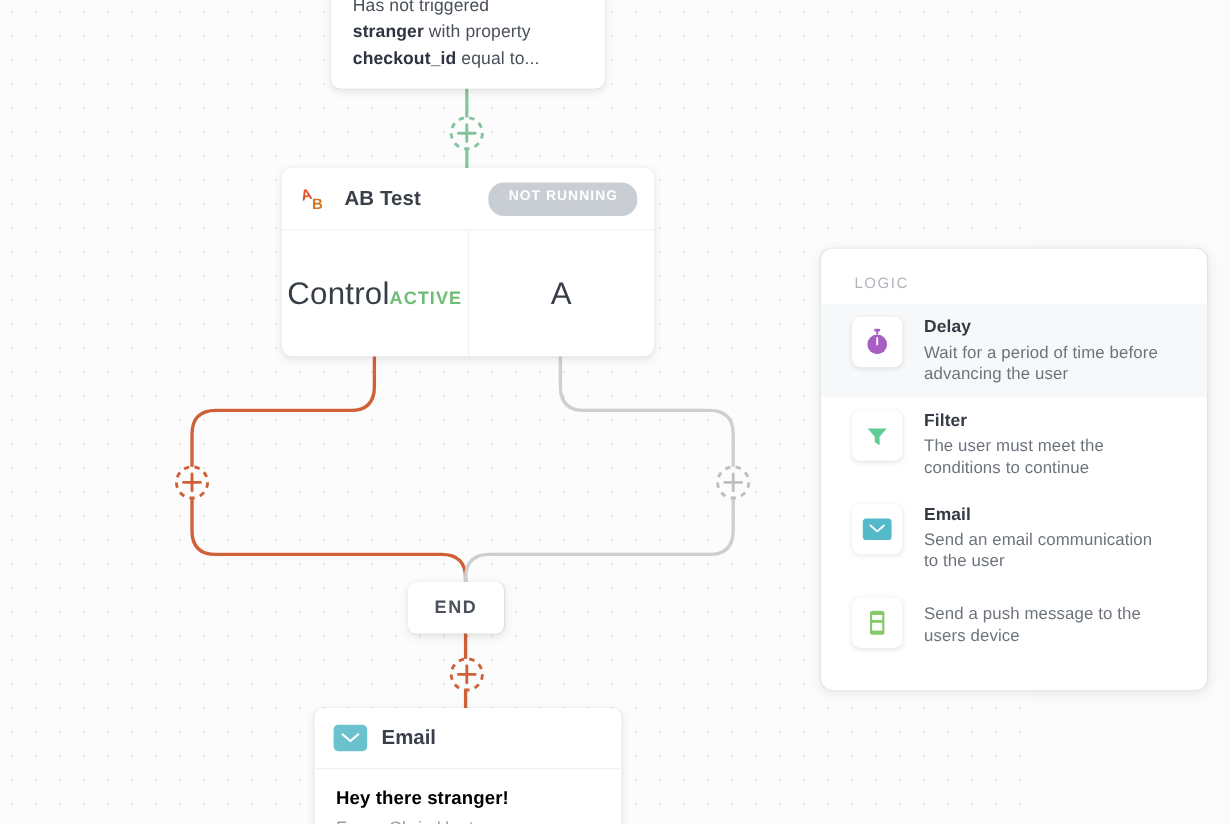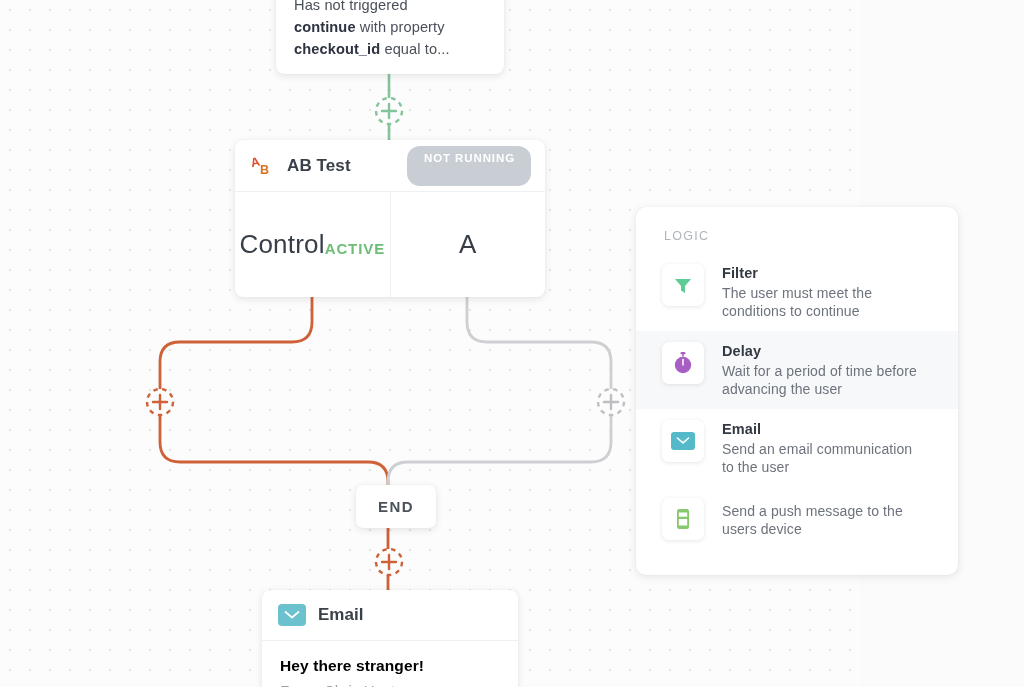--- a/index.html
+++ b/index.html
@@ -45,37 +45,37 @@
     padding: 0 14px 0 16px; border-bottom: 1px solid #eef0f2;
   }
   #ab-icon { width: 26px; height: 24px; flex: 0 0 auto; margin-right: 10px; }
   #abtest-title {
     font-size: 17px; font-weight: 700; color: #3a4049; letter-spacing: .1px;
   }
   #status-badge {
     margin-left: auto;
     background: #c9ced4; color: #ffffff;
     font-size: 11.5px; font-weight: 700; letter-spacing: .9px;
-    padding: 6px 16px 22px 17px; border-radius: 13px; white-space: nowrap;
+    padding: 6px 16px 10px 17px; border-radius: 13px; white-space: nowrap;
   }
   #variant-row { display: flex; height: 105px; }
   .variant {
     flex: 1 1 0; display: flex; flex-direction: row;
     align-items: center; justify-content: center;
   }
   .variant + .variant { border-left: 1px solid #eef0f2; }
   .variant-name { font-size: 26px; color: #383e48; letter-spacing: .2px; }
   .variant-state {
     margin-top: 8px; font-size: 15px; font-weight: 700;
     letter-spacing: .9px; color: #6dbd74;
   }
 
   
   #end-node {
-    left: 356px; top: 485px; width: 80px; height: 43px;
+    left: 340px; top: 485px; width: 80px; height: 43px;
     border-radius: 7px; display: flex; align-items: center; justify-content: center;
   }
   #end-label {
     font-size: 15px; font-weight: 700; color: #4c525b; letter-spacing: 1.4px;
   }
 
   
   #email-card { left: 262px; top: 590px; width: 256px; height: 140px; }
   #email-card-header {
     height: 51px; display: flex; align-items: center;
@@ -90,21 +90,21 @@
   #email-card-body { padding: 16px 18px 0 18px; }
   #email-subject {
     font-size: 15.5px; font-weight: 700; color: #000000; letter-spacing: .1px;
   }
   #email-from {
     margin-top: 7px; font-size: 15px; color: #9aa0a8; letter-spacing: .1px;
   }
 
   
   #palette {
-    position: absolute; left: 636px; top: 207px; width: 322px; height: 368px;
+    position: absolute; left: 684px; top: 207px; width: 322px; height: 368px;
     background: #ffffff; border-radius: 10px;
     box-shadow: 0 2px 9px rgba(60,64,80,0.12), 0 0 1px rgba(60,64,80,0.12);
     padding: 22px 0 0 0;
   }
   .palette-section-title {
     font-size: 12.5px; letter-spacing: 1.3px; color: #b0b5bc;
     padding: 0 0 10px 28px;
   }
   .palette-section-title.actions { padding-top: 16px; }
   .palette-item {
@@ -156,21 +156,21 @@
     </g>
     <g>
       <circle cx="389" cy="562" r="13" fill="#fcfcfc" stroke="#ce6137" stroke-width="2.4" stroke-dasharray="4.5 4.5"></circle>
       <path d="M389,555 L389,569 M382,562 L396,562" stroke="#ce6137" stroke-width="2.4" stroke-linecap="round"></path>
     </g>
   </svg>
 
   <div class="card" id="trigger-card">
     <div id="trigger-text">
       <span>Has not triggered</span><br>
-      <b>continue</b><span> with property</span><br>
+      <b>stranger</b><span> with property</span><br>
       <b>checkout_id</b><span> equal to...</span>
     </div>
   </div>
 
   <div class="card" id="abtest-card">
     <div id="abtest-header">
       <svg id="ab-icon" viewBox="0 0 26 24">
         <text x="0" y="12" font-family="Liberation Sans, sans-serif" font-size="12.5" font-weight="700" fill="#e24f2a" transform="rotate(-13 6 9)">A</text>
         <text x="9" y="20" font-family="Liberation Sans, sans-serif" font-size="12.5" font-weight="700" fill="#d8741f">B</text>
       </svg>
@@ -204,47 +204,47 @@
     <div id="email-card-body">
       <div id="email-subject">Hey there stranger!</div>
       <div id="email-from">From: Chris Hexton</div>
     </div>
   </div>
 
   <div id="palette">
 
     <div class="palette-section-title">LOGIC</div>
 
-    <div class="palette-item">
-      <span class="item-tile">
-        <svg width="22" height="22" viewBox="0 0 22 22">
-          <path d="M3,5 L19,5 L13,12 L13,19 L9,16.5 L9,12 Z" fill="#5fcc96"></path>
-        </svg>
-      </span>
-      <div class="item-text">
-        <div class="item-title">Filter</div>
-        <div class="item-desc">The user must meet the conditions to continue</div>
-      </div>
-    </div>
-
     <div class="palette-item highlighted">
       <span class="item-tile">
         <svg width="22" height="24" viewBox="0 0 22 24">
           <rect x="8.5" y="1" width="5" height="2.2" rx="1" fill="#a85fc4"></rect>
           <rect x="10.2" y="2.6" width="1.6" height="3" fill="#a85fc4"></rect>
           <circle cx="11" cy="14" r="8.2" fill="#a85fc4"></circle>
           <path d="M11,8.6 L11,14" stroke="#ffffff" stroke-width="1.5" stroke-linecap="round"></path>
         </svg>
       </span>
       <div class="item-text">
         <div class="item-title">Delay</div>
         <div class="item-desc">Wait for a period of time before advancing the user</div>
       </div>
     </div>
 
+    <div class="palette-item">
+      <span class="item-tile">
+        <svg width="22" height="22" viewBox="0 0 22 22">
+          <path d="M3,5 L19,5 L13,12 L13,19 L9,16.5 L9,12 Z" fill="#5fcc96"></path>
+        </svg>
+      </span>
+      <div class="item-text">
+        <div class="item-title">Filter</div>
+        <div class="item-desc">The user must meet the conditions to continue</div>
+      </div>
+    </div>
+
 
     <div class="palette-item">
       <span class="item-tile">
         <span style="width:24px;height:18px;border-radius:3px;background:#54b9c9;display:flex;align-items:center;justify-content:center;">
           <svg width="14" height="10" viewBox="0 0 14 10">
             <path d="M1.4,2 L7,6.8 L12.6,2" stroke="#ffffff" stroke-width="1.6" fill="none" stroke-linecap="round" stroke-linejoin="round"></path>
           </svg>
         </span>
       </span>
       <div class="item-text">

